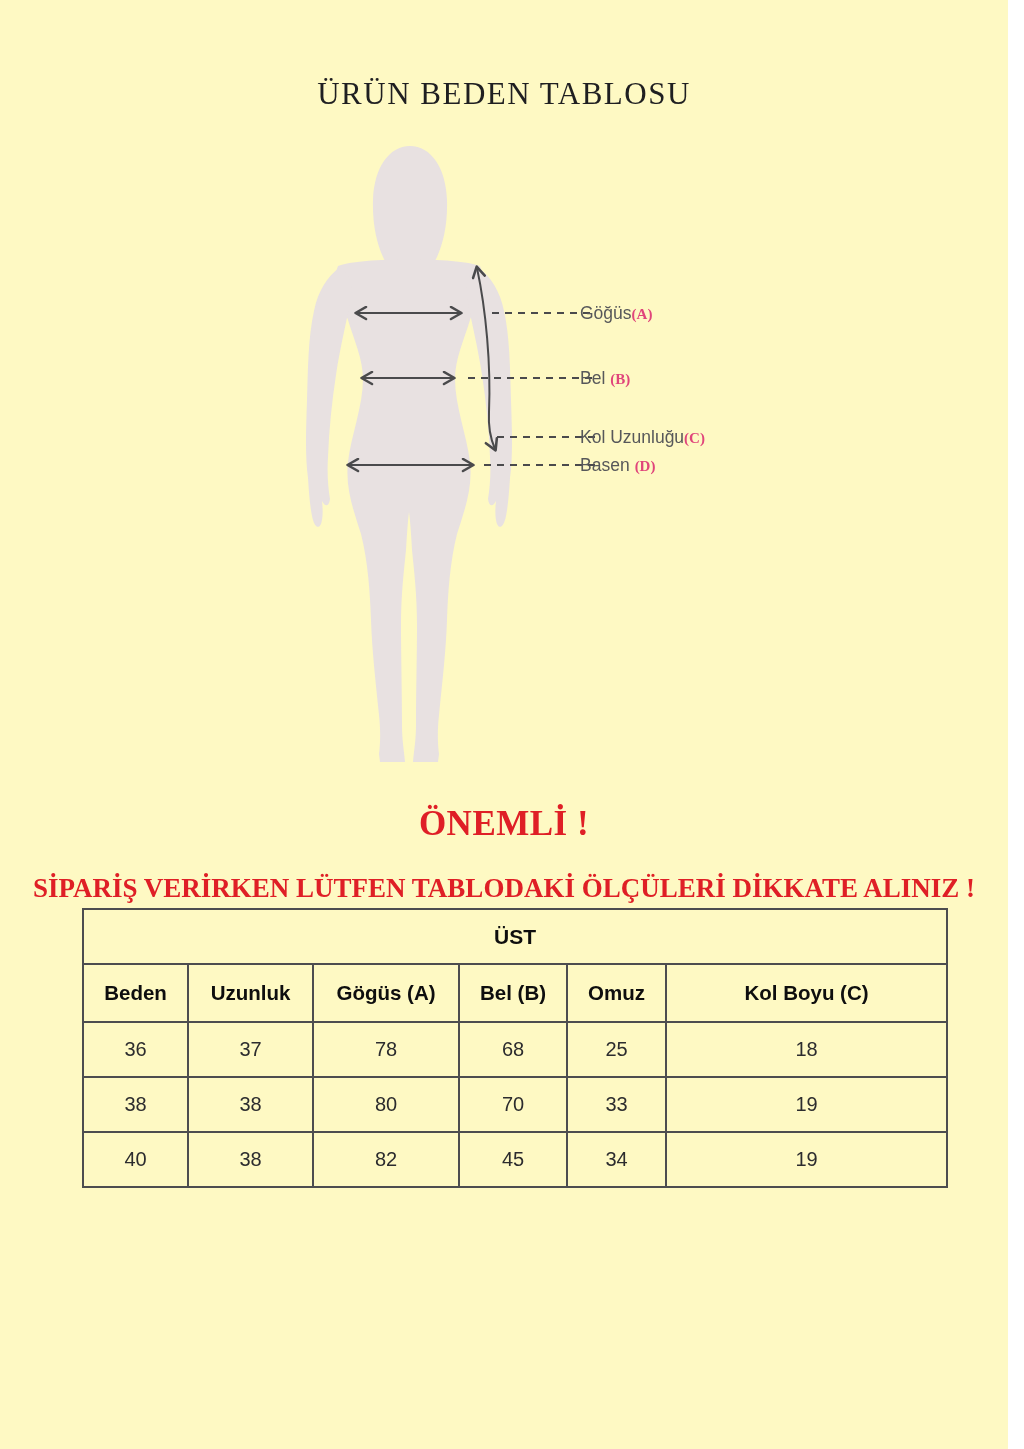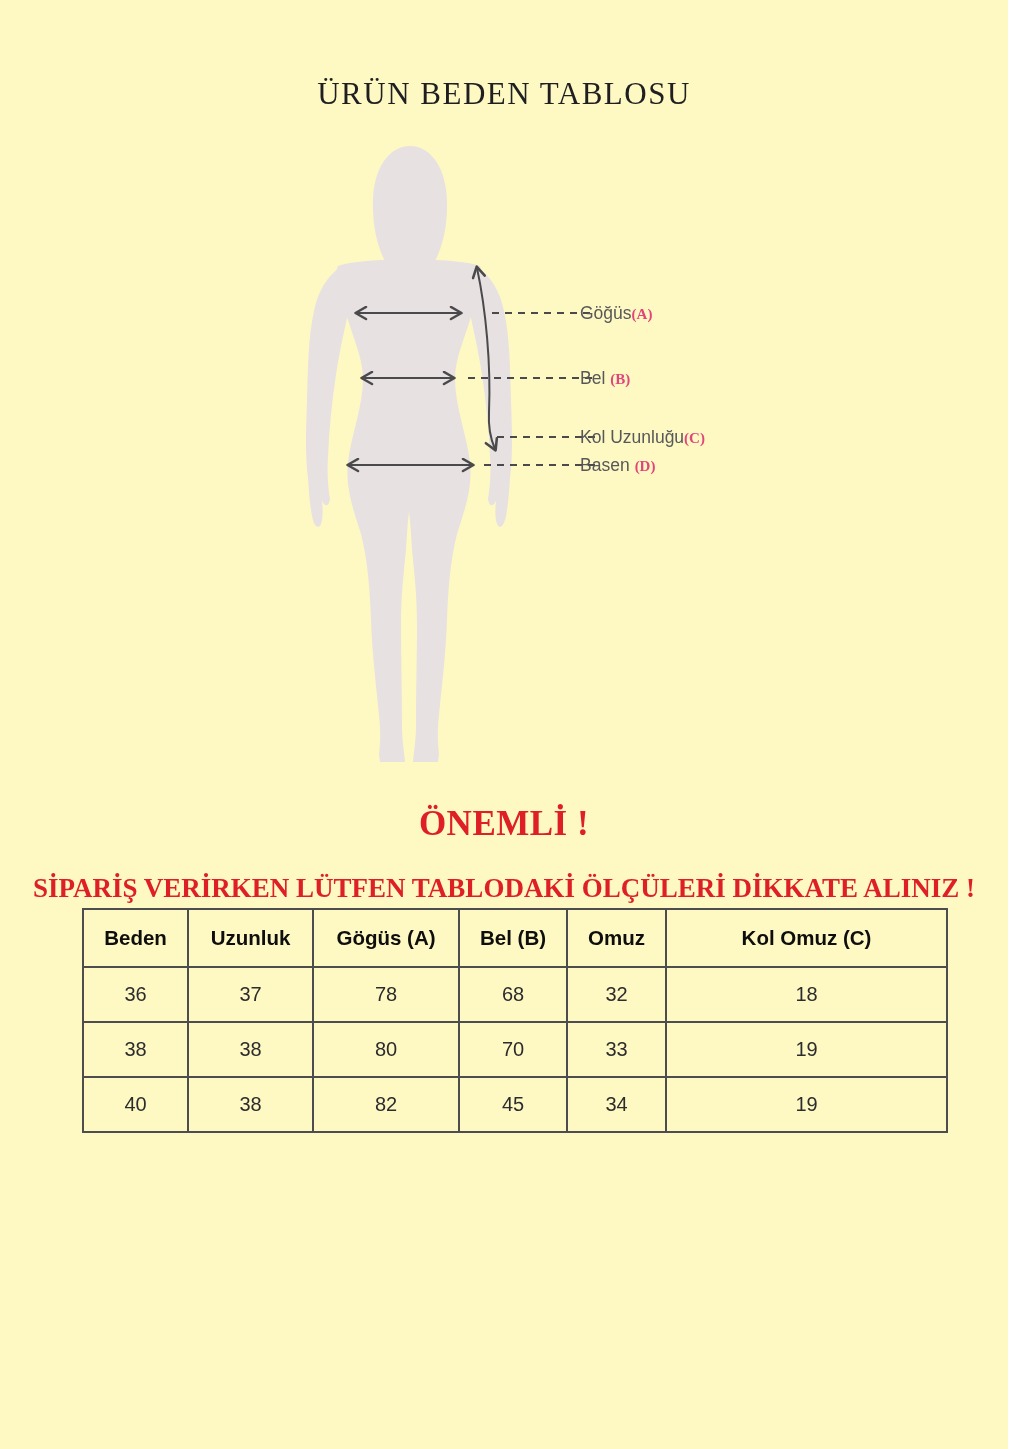--- a/index.html
+++ b/index.html
@@ -133,33 +133,36 @@
       <colgroup>
         <col style="width:105px">
           <col style="width:125px">
           <col style="width:146px">
         <col style="width:108px">
           <col style="width:99px">
           <col>
       </colgroup>
       <tbody>
         <tr>
+          <td class="section-title-cell" colspan="6">ÜST</td>
+        </tr>
+        <tr>
           <th class="col-header">Beden</th>
           <th class="col-header">Uzunluk</th>
           <th class="col-header">Gögüs (A)</th>
           <th class="col-header">Bel (B)</th>
           <th class="col-header">Omuz</th>
-          <th class="col-header">Kol Omuz (C)</th>
+          <th class="col-header">Kol Boyu (C)</th>
         </tr>
         <tr>
           <td class="data-cell">36</td>
           <td class="data-cell">37</td>
           <td class="data-cell">78</td>
           <td class="data-cell">68</td>
-          <td class="data-cell">32</td>
+          <td class="data-cell">25</td>
           <td class="data-cell">18</td>
         </tr>
         <tr>
           <td class="data-cell">38</td>
           <td class="data-cell">38</td>
           <td class="data-cell">80</td>
           <td class="data-cell">70</td>
           <td class="data-cell">33</td>
           <td class="data-cell">19</td>
         </tr>

